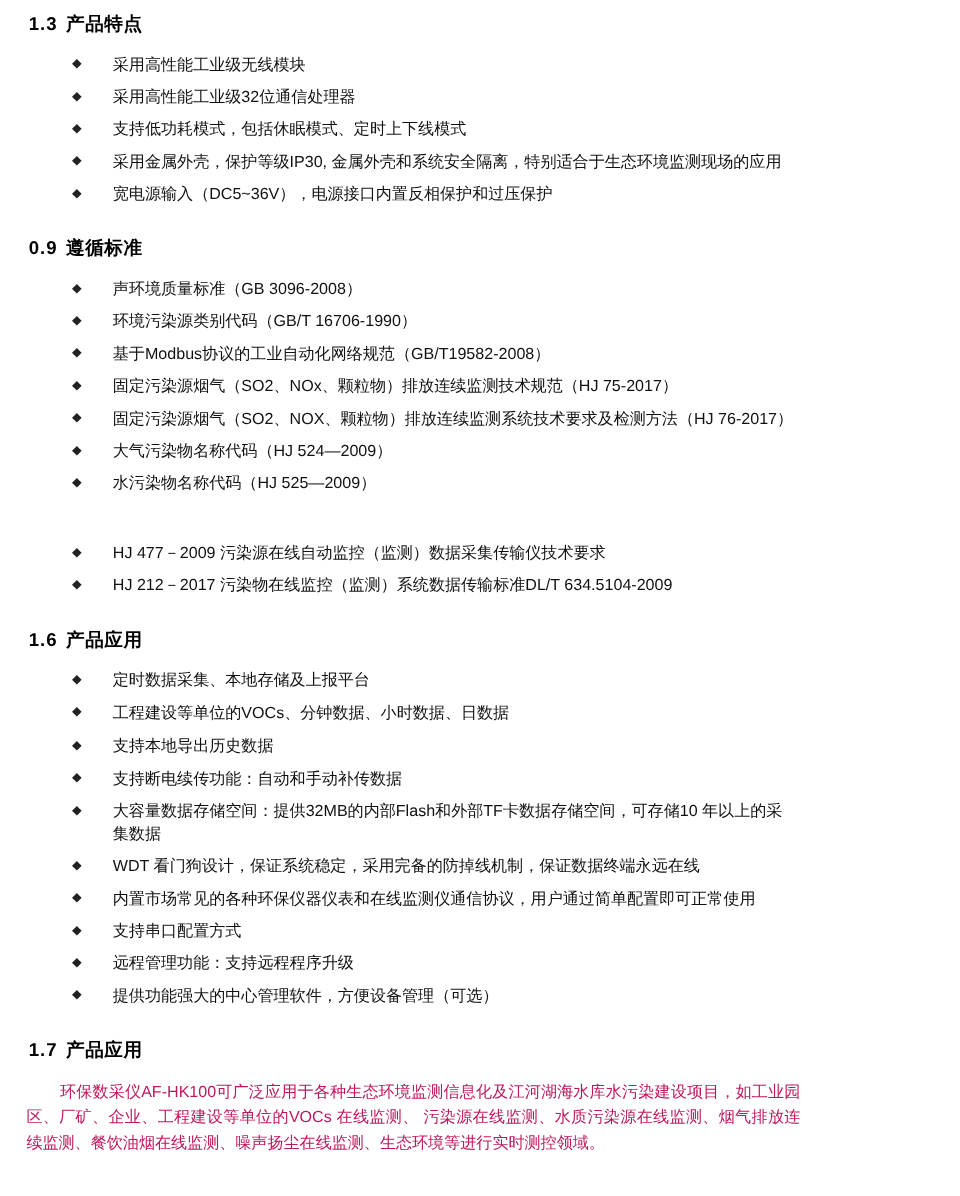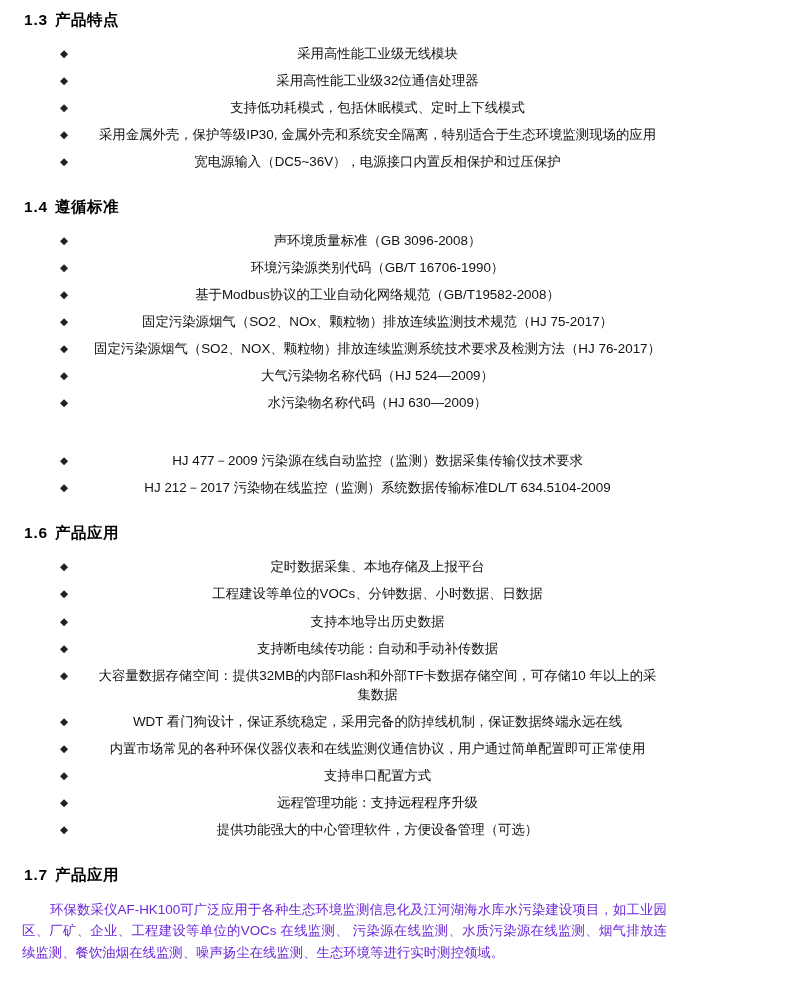--- a/index.html
+++ b/index.html
@@ -55,26 +55,25 @@
     text-align: left;
     padding-left: 38px;
     box-sizing: content-box;
     font-size: 10.5px;
     color: #222;
     line-height: 1.75;
   }
   .bullet-text {
     flex: 1 1 auto;
     padding-right: 6px;
-    text-align: center;
   }
   .para {
     font-size: 13.4px;
     line-height: 1.62;
-    color: #6d28d9;
+    color: #be185d;
     margin: 0;
     text-align: justify;
     text-justify: inter-ideograph;
   }
   .para-indent {
     text-indent: 28px;
   }
   
   .gap-after-heading { height: 13px; }
   .gap-between-items { height: 8px; }
@@ -115,21 +114,21 @@
         <span class="bullet-marker">◆</span>
         <span class="bullet-text">宽电源输入（DC5~36V），电源接口内置反相保护和过压保护</span>
       </li>
     </ul>
   </div>
 
   <div class="gap-section-lg"></div>
 
   <div class="section">
     <div class="section-heading">
-      <span class="sec-num">1.4</span><span>遵循标准</span>
+      <span class="sec-num">0.9</span><span>遵循标准</span>
     </div>
     <div class="gap-after-heading"></div>
     <ul class="bullet-list">
       <li class="bullet-item">
         <span class="bullet-marker">◆</span>
         <span class="bullet-text">声环境质量标准（GB 3096-2008）</span>
       </li>
       <div class="gap-between-items"></div>
       <li class="bullet-item">
         <span class="bullet-marker">◆</span>
@@ -151,21 +150,21 @@
         <span class="bullet-text">固定污染源烟气（SO2、NOX、颗粒物）排放连续监测系统技术要求及检测方法（HJ 76-2017）</span>
       </li>
       <div class="gap-between-items"></div>
       <li class="bullet-item">
         <span class="bullet-marker">◆</span>
         <span class="bullet-text">大气污染物名称代码（HJ 524—2009）</span>
       </li>
       <div class="gap-between-items"></div>
       <li class="bullet-item">
         <span class="bullet-marker">◆</span>
-        <span class="bullet-text">水污染物名称代码（HJ 630—2009）</span>
+        <span class="bullet-text">水污染物名称代码（HJ 525—2009）</span>
       </li>
     </ul>
   </div>
 
   <div class="gap-section-lg"></div>
 
   <div class="section">
     <div class="gap-after-heading"></div>
     <ul class="bullet-list">
       <li class="bullet-item">

